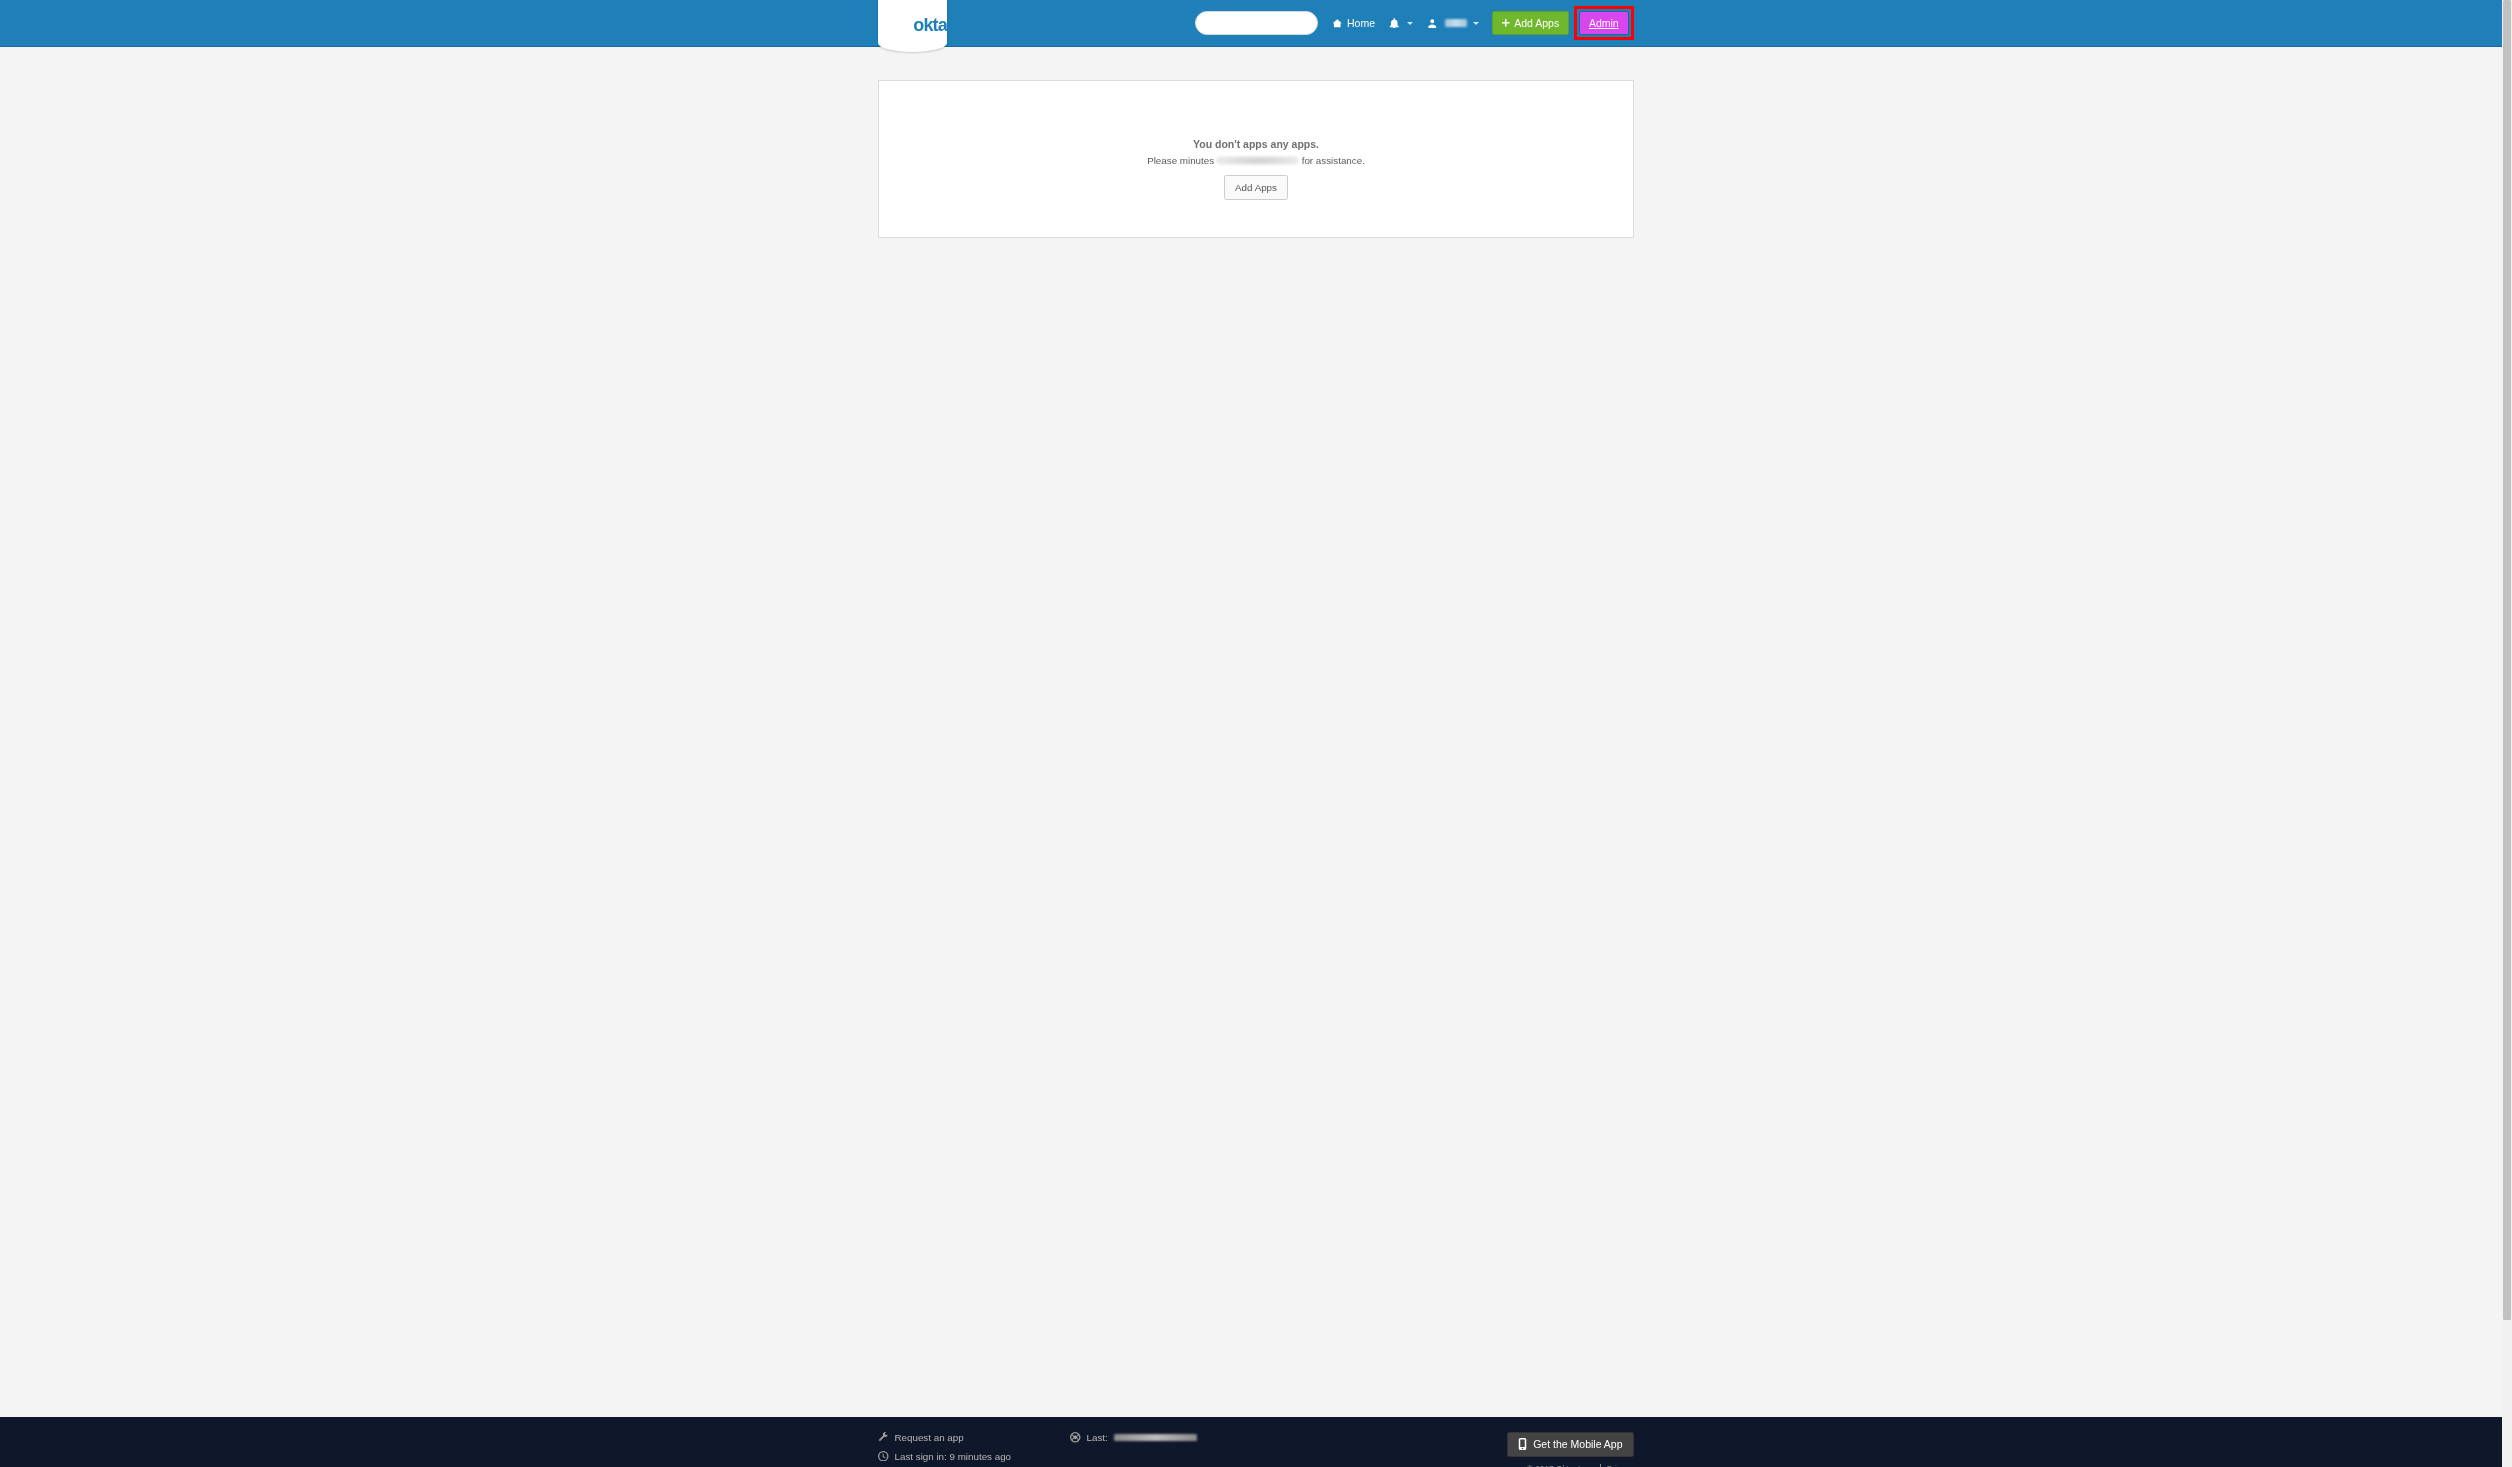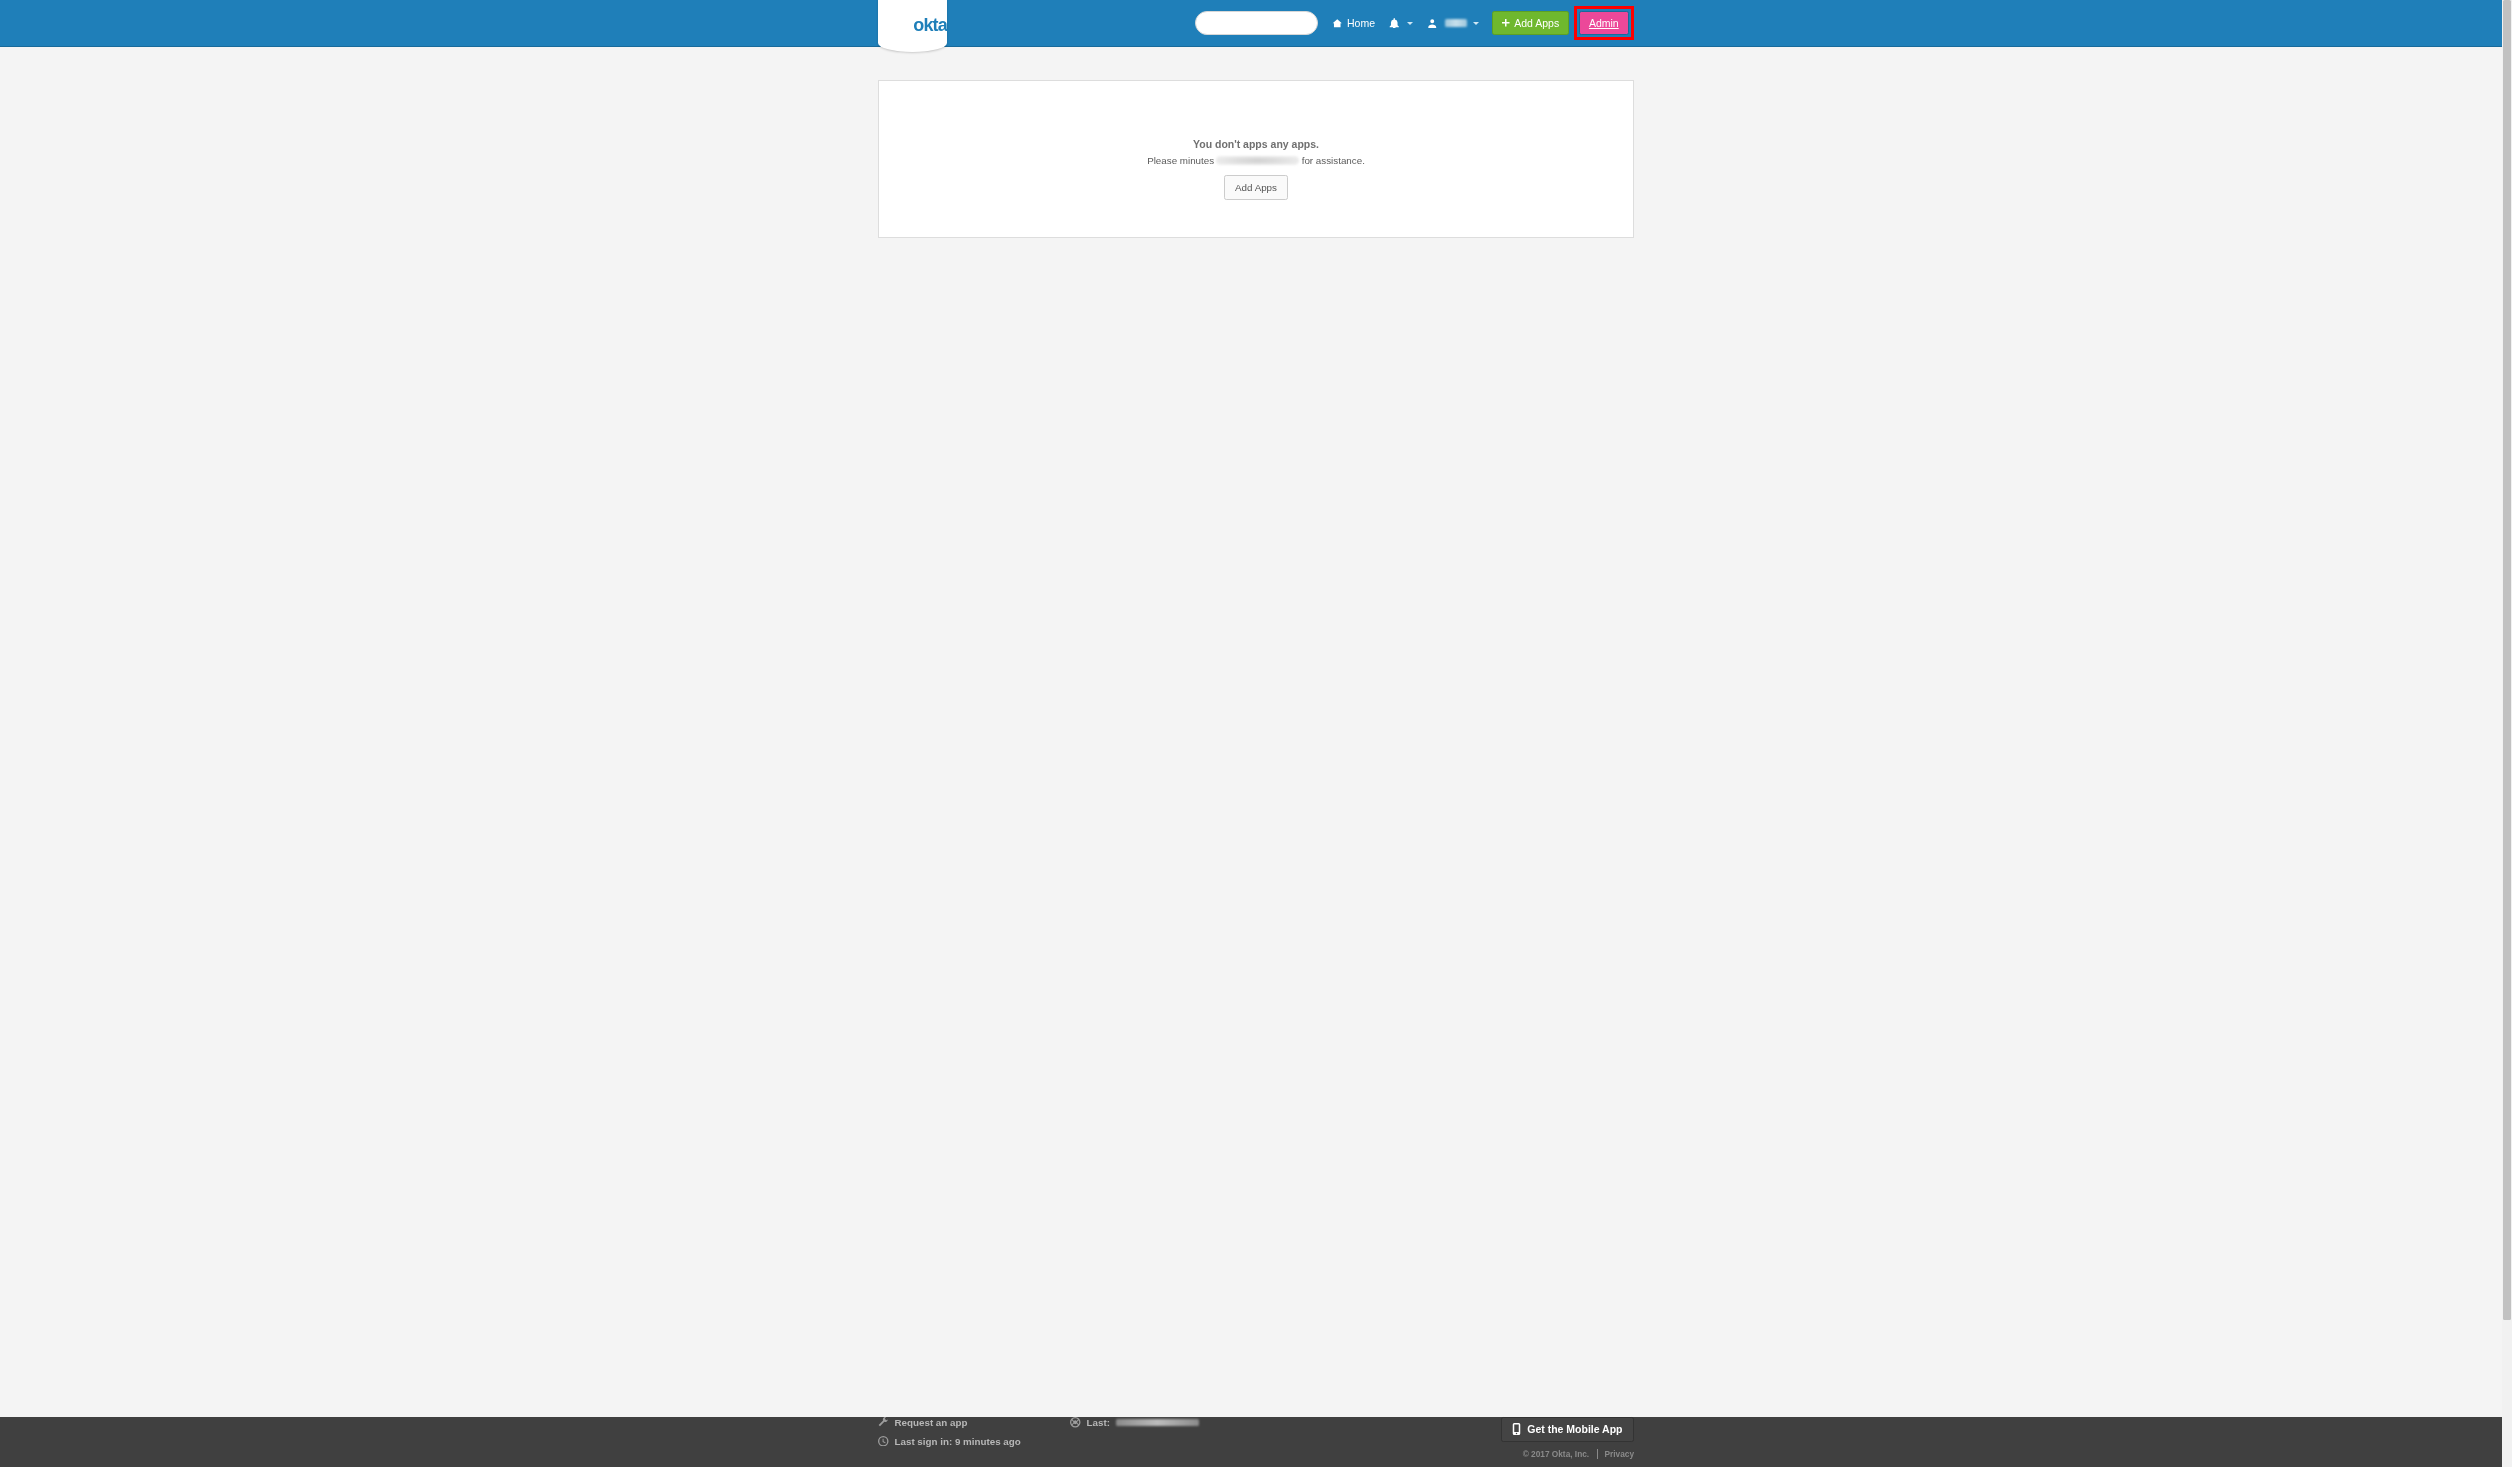--- a/index.html
+++ b/index.html
@@ -99,21 +99,21 @@
       padding: 0 9px;
       border-radius: 2.3px;
       font-size: 10.5px;
       cursor: pointer;
       color: #fff;
       border: 0.8px solid transparent;
     }
     .btn-green { background: #6fb82e; border-color: #5da024; margin-right: 4.5px; }
     .btn-green svg { width: 7.5px; height: 7.5px; fill: #fff; margin-right: 4.5px; }
     .btn-admin {
-      background: #ec4899;
+      background: #d946ef;
       border: 0.8px solid #186a9a;
       text-decoration: underline;
     }
     .admin-highlight {
       border: 3px solid #ff0000;
       padding: 2.3px;
       display: inline-block;
       margin-left: 0;
     }
 
@@ -160,25 +160,25 @@
       border: 0.8px solid #ccc;
       color: #555;
       font-size: 9.8px;
       padding: 6px 10.5px;
       border-radius: 2.3px;
       cursor: pointer;
     }
 
     
     .footer {
-      background: #404040;
+      background: #0f172a;
       min-height: 50px;
       color: #b7b7b7;
       font-size: 9.8px;
-      font-weight: bold;
+      padding-top: 15px;
     }
     .footer-inner {
       max-width: 756px;
       margin: 0 auto;
       display: flex;
       position: relative;
     }
     .footer-col { display: flex; flex-direction: column; gap: 7.5px; }
     .footer-col.left { width: 192px; }
     .footer-row { display: inline-flex; align-items: center; gap: 6px; }

